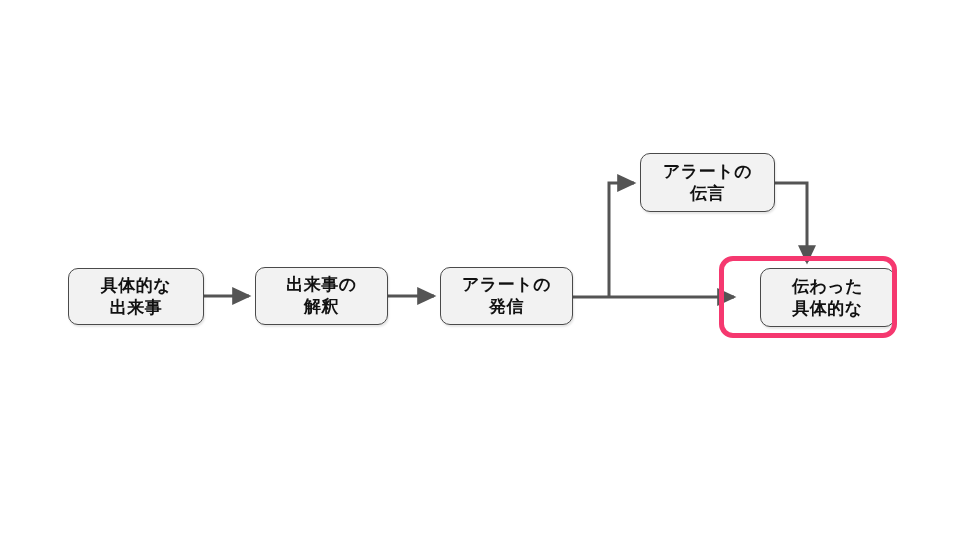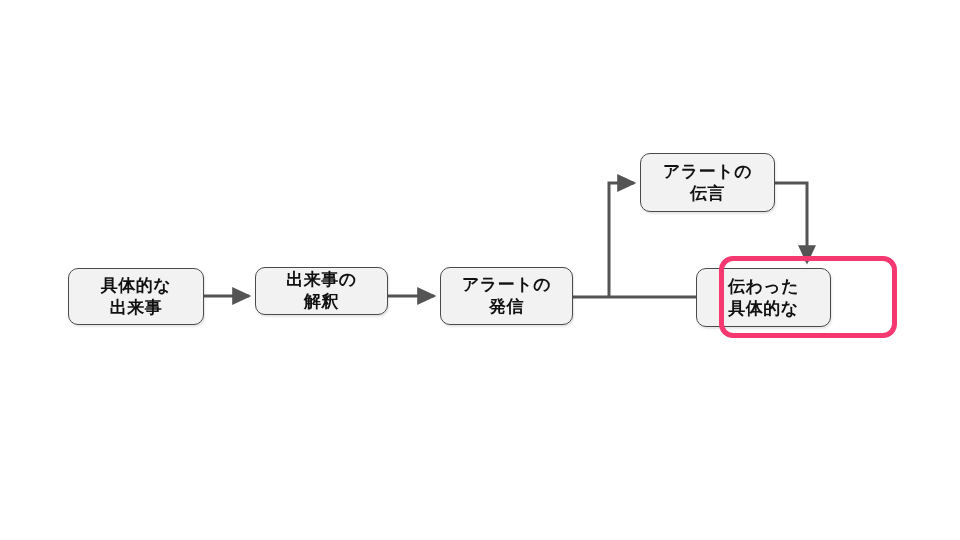--- a/index.html
+++ b/index.html
@@ -35,24 +35,24 @@
     justify-content: center;
     text-align: center;
     color: #111111;
     font-size: 17px;
     font-weight: 700;
     line-height: 22px;
     letter-spacing: 0.5px;
     z-index: 2;
   }
   .node-1 { left: 68px;  top: 268px; width: 136px; height: 57px; }
-  .node-2 { left: 255px; top: 267px; width: 133px; height: 48px; }
+  .node-2 { left: 255px; top: 267px; width: 133px; height: 58px; }
   .node-3 { left: 440px; top: 267px; width: 133px; height: 58px; }
   .node-4 { left: 640px; top: 153px; width: 135px; height: 59px; }
-  .node-5 { left: 696px; top: 268px; width: 135px; height: 59px; }
+  .node-5 { left: 760px; top: 268px; width: 135px; height: 59px; }
   .highlight-box {
     position: absolute;
     box-sizing: border-box;
     left: 719px;
     top: 256px;
     width: 178px;
     height: 82px;
     border: 5px solid #f5386f;
     border-radius: 14px;
     background: transparent;

